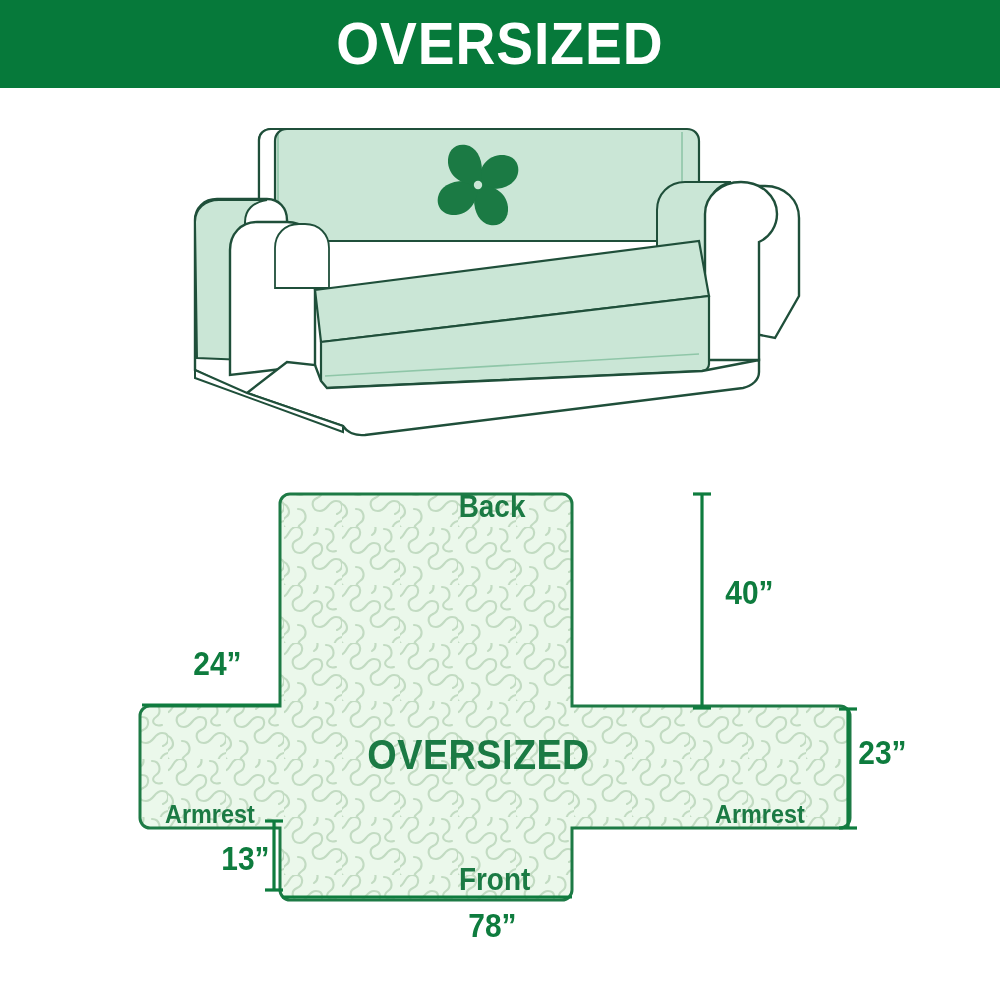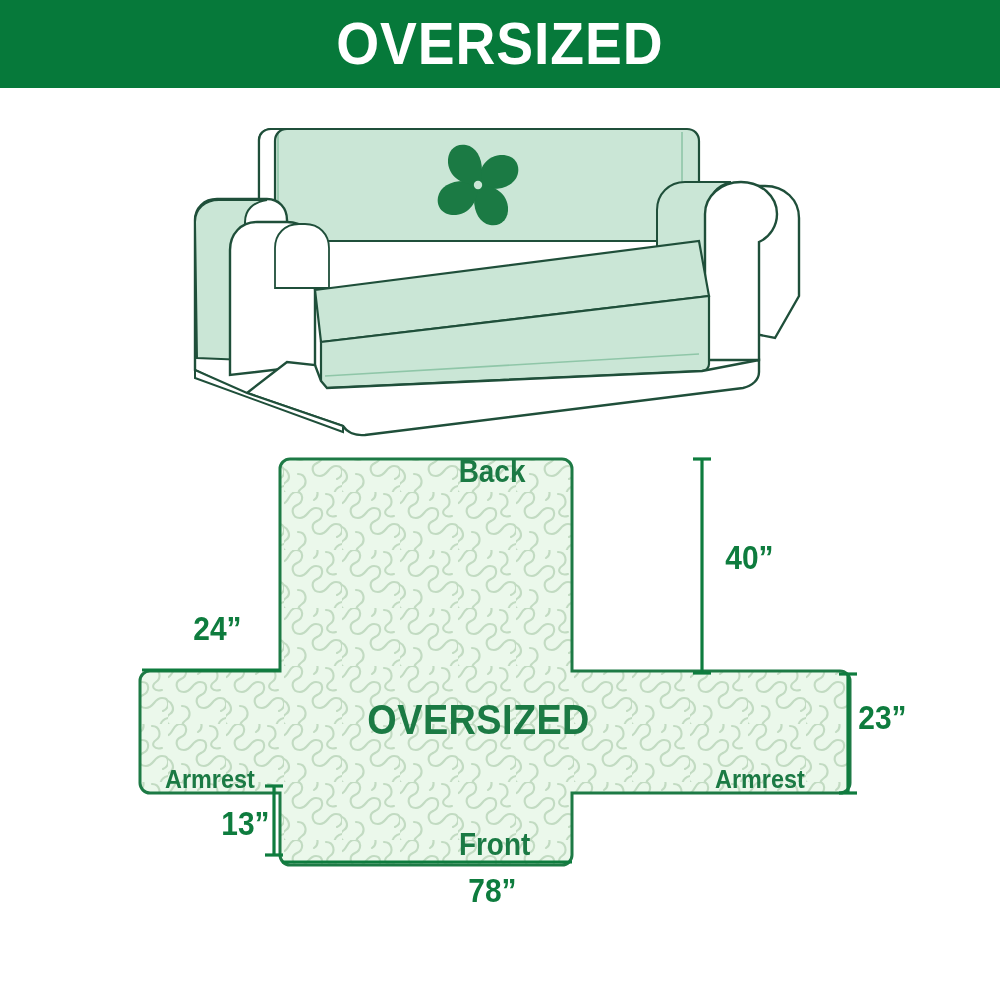--- a/index.html
+++ b/index.html
@@ -51,21 +51,21 @@
     left: 175px;
     top: 110px;
     width: 650px;
     height: 345px;
   }
 
   
   #cover-diagram {
     position: absolute;
     left: 110px;
-    top: 434px;
+    top: 469px;
     width: 890px;
     height: 490px;
   }
   .diag-label {
     position: absolute;
     color: #1B7A44;
     font-family: "Liberation Sans", sans-serif;
     font-weight: bold;
     white-space: nowrap;
     user-select: none;

